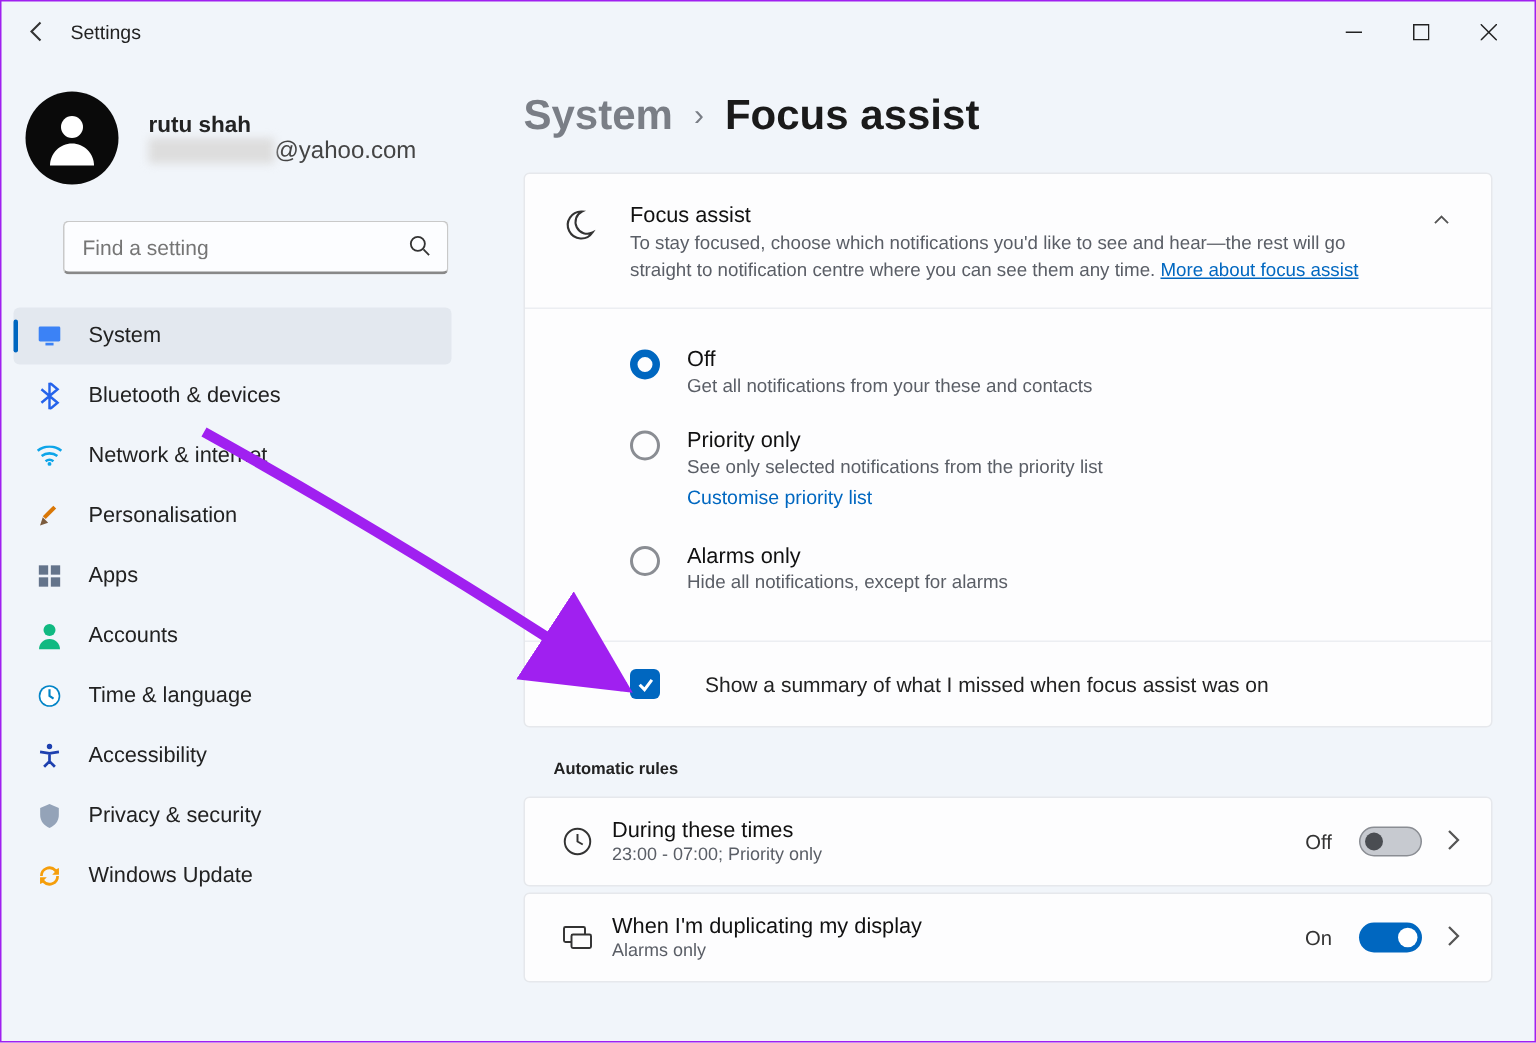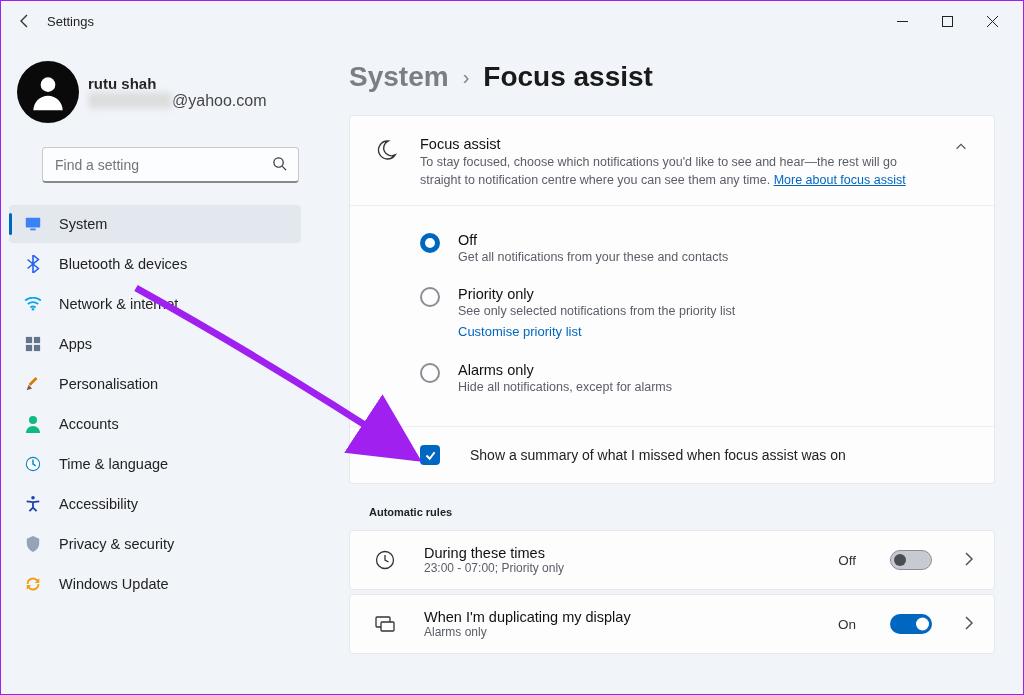--- a/index.html
+++ b/index.html
@@ -12,21 +12,21 @@
 .titlebar .title { font-size: 13px; margin-left: 6px; color:#222; }
 .titlebar .spacer { flex:1; }
 .winbtn { width: 45px; height: 32px; display:flex; align-items:center; justify-content:center; cursor:pointer; color:#222; }
 
 
 .layout { display:flex; height: calc(100% - 40px); }
 .sidebar { width: 308px; padding: 10px 8px 0 8px; }
 .content { flex:1; padding: 20px 28px 0 40px; overflow:hidden; }
 
 
-.user { display:flex; align-items:center; gap:9px; padding: 10px 8px 24px 8px; }
+.user { display:flex; align-items:center; gap:20px; padding: 10px 8px 24px 8px; }
 .avatar { width:62px; height:62px; border-radius:50%; background:#0a0a0a; display:flex; align-items:center; justify-content:center; }
 .avatar svg { width:44px; height:44px; fill:#fff; }
 .user .name { font-size:15px; font-weight:600; color:#222; }
 .user .email { font-size:16px; color:#444; }
 .user .email .blur { filter: blur(3px); background:#ddd; color:transparent; padding:0 18px; border-radius:2px; }
 
 
 .search { position:relative; margin: 0 2px 22px 2px; padding-left: 31px; }
 .search input { width:100%; height:36px; border:1px solid #c9c9c9; border-bottom:2px solid #888; border-radius:4px; background:#fcfdff; padding:0 40px 0 12px; font-size:14px; color:#444; outline:none; }
 .search .icon { position:absolute; right:12px; top:50%; transform:translateY(-50%); color:#333; font-size:14px; }
@@ -63,21 +63,21 @@
 .rlink { font-size:13px; color:#0067c0; margin-top:6px; display:inline-block; cursor:pointer; }
 
 .card-footer { border-top:1px solid #eceef2; padding:18px 20px 18px 70px; display:flex; align-items:center; gap:30px; }
 .checkbox { width:20px; height:20px; border-radius:4px; background:#0067c0; display:flex; align-items:center; justify-content:center; cursor:pointer; flex-shrink:0; }
 .checkbox svg { width:13px; height:13px; stroke:#fff; stroke-width:2.5; fill:none; }
 
 
 .section-title { font-size:11px; font-weight:600; color:#222; margin:22px 0 12px 20px; }
 
 
-.rule { background:#fdfdfe; border:1px solid #e6e8ec; border-radius:4px; margin-bottom:4px; display:flex; align-items:center; gap:28px; padding:14px 16px 14px 24px; cursor:pointer; }
+.rule { background:#fdfdfe; border:1px solid #e6e8ec; border-radius:4px; margin-bottom:4px; display:flex; align-items:center; gap:12px; padding:14px 16px 14px 24px; cursor:pointer; }
 .rule .ricon { width:22px; height:22px; color:#333; flex-shrink:0; }
 .rule .rtxt { flex:1; }
 .rule .rtitle { font-size:14.5px; color:#111; }
 .rule .rsub { font-size:12px; color:#5a5e66; }
 .rule .rstate { font-size:13.5px; color:#333; margin-right:6px; }
 .toggle { width:42px; height:20px; border-radius:10px; position:relative; cursor:pointer; }
 .toggle.off { background:#c7cad0; border:1px solid #8a8d93; }
 .toggle.off .knob { position:absolute; left:3px; top:50%; transform:translateY(-50%); width:12px; height:12px; border-radius:50%; background:#4a4d52; }
 .toggle.on { background:#0067c0; }
 .toggle.on .knob { position:absolute; right:3px; top:50%; transform:translateY(-50%); width:13px; height:13px; border-radius:50%; background:#fff; }
@@ -162,37 +162,37 @@
           <span class="nicon">
             <svg width="18" height="14" viewBox="0 0 20 16">
               <path d="M1 4a14 14 0 0 1 18 0M4 8a10 10 0 0 1 12 0M7 12a5 5 0 0 1 6 0" stroke="#0ea5e9" stroke-width="2" fill="none"></path>
               <circle cx="10" cy="14" r="1.5" fill="#0ea5e9"></circle>
             </svg>
           </span>
           <span>Network &amp; internet</span>
         </div>
         <div class="nav-item">
           <span class="nicon">
+            <svg width="18" height="18" viewBox="0 0 20 20">
+              <path d="M3 17l2-6 4 4-6 2z" fill="#7c5c3e"></path>
+              <rect x="8" y="2" width="3" height="11" transform="rotate(45 10 8)" fill="#d97706"></rect>
+            </svg>
+          </span>
+          <span>Personalisation</span>
+        </div>
+        <div class="nav-item">
+          <span class="nicon">
             <svg width="16" height="16" viewBox="0 0 18 18">
               <rect x="1" y="1" width="7" height="7" fill="#64748b"></rect>
               <rect x="10" y="1" width="7" height="7" fill="#64748b"></rect>
               <rect x="1" y="10" width="7" height="7" fill="#64748b"></rect>
               <rect x="10" y="10" width="7" height="7" fill="#64748b"></rect>
             </svg>
           </span>
           <span>Apps</span>
-        </div>
-        <div class="nav-item">
-          <span class="nicon">
-            <svg width="18" height="18" viewBox="0 0 20 20">
-              <path d="M3 17l2-6 4 4-6 2z" fill="#7c5c3e"></path>
-              <rect x="8" y="2" width="3" height="11" transform="rotate(45 10 8)" fill="#d97706"></rect>
-            </svg>
-          </span>
-          <span>Personalisation</span>
         </div>
         <div class="nav-item">
           <span class="nicon">
             <svg width="16" height="18" viewBox="0 0 16 18">
               <circle cx="8" cy="5" r="4" fill="#10b981"></circle>
               <path d="M1 18c0-4 3-7 7-7s7 3 7 7z" fill="#10b981"></path>
             </svg>
           </span>
           <span>Accounts</span>
         </div>

